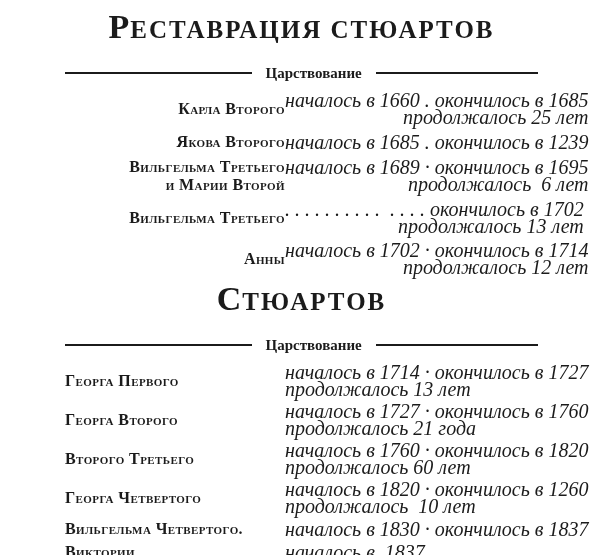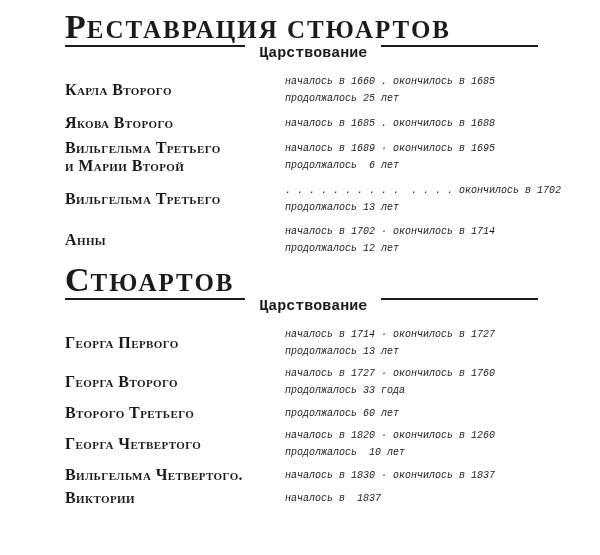--- a/index.html
+++ b/index.html
@@ -16,72 +16,70 @@
     font-family: "Liberation Serif", serif;
     overflow: hidden;
   }
   .content {
     padding: 12px 62px 0 65px; 
   }
   .section { margin: 0; }
   .section + .section { margin-top: 8px; }
 
   .section-title {
-    text-align: left;
+    text-align: center;
     font-weight: bold;
     font-size: 25px;
     line-height: 30px;
     letter-spacing: 2px;
     white-space: nowrap;
   }
   .section-title::first-letter {
     font-size: 34px;
     letter-spacing: 1px;
   }
 
   .subtitle-row {
     display: flex;
-    align-items: flex-start;
-    margin-top: 0;
+    align-items: center;
+    margin-top: 19px;
     height: 18px;
-    font-family: Liberation Mono, monospace;
   }
   .rule {
     height: 2px;
     background: #1b1b1b;
   }
   .rule-left  { flex: 1.15; }
   .rule-right { flex: 1; }
   .subtitle-label {
     font-weight: bold;
     font-size: 15px;
     margin: 0 14px;
     white-space: nowrap;
   }
 
   .rows { margin-top: 10px; }
   .rows .row { display: flex; align-items: center; }
-  .rows-s1 .row { margin-bottom: 7px; }
+  .rows-s1 .row { margin-bottom: 7px; text-align: right; }
   .rows-s2 .row { margin-bottom: 5px; }
 
   .name-cell {
     width: 220px;
     flex: 0 0 220px;
     font-weight: bold;
     font-variant: small-caps;
     font-size: 16px;
     line-height: 18px;
     letter-spacing: 0.4px;
   }
   .detail-cell {
     flex: 1;
     font-style: italic;
-    font-size: 10px;
+    font-size: 20px;
     line-height: 17px;
-    font-family: Liberation Mono, monospace;
   }
   .detail-line { white-space: pre; }
   .detail-line:empty { display: none; }
   .name-line2:empty { display: none; }
 </style>
 </head>
 <body>
 
 <div class="page">
   <div class="content">
@@ -106,21 +104,21 @@
             <div class="detail-line">продолжалось 25 лет</div>
           </div>
         </div>
 
         <div class="row">
           <div class="name-cell">
             <div class="name-line1">Якова Второго</div>
 
           </div>
           <div class="detail-cell">
-            <div class="detail-line">началось в 1685 . окончилось в 1688</div>
+            <div class="detail-line">началось в 1685 . окончилось в 1239</div>
           </div>
         </div>
 
         <div class="row">
           <div class="name-cell">
             <div class="name-line1">Вильгельма Третьего</div>
             <div class="name-line2">и Марии Второй</div>
           </div>
           <div class="detail-cell">
             <div class="detail-line">началось в 1689 · окончилось в 1695</div>
@@ -174,30 +172,31 @@
           </div>
         </div>
 
         <div class="row">
           <div class="name-cell">
             <div class="name-line1">Георга Второго</div>
 
           </div>
           <div class="detail-cell">
             <div class="detail-line">началось в 1727 · окончилось в 1760</div>
-            <div class="detail-line">продолжалось 33 года</div>
+            <div class="detail-line">продолжалось 21 года</div>
           </div>
         </div>
 
         <div class="row">
           <div class="name-cell">
             <div class="name-line1">Второго Третьего</div>
 
           </div>
           <div class="detail-cell">
+            <div class="detail-line">началось в 1760 · окончилось в 1820</div>
             <div class="detail-line">продолжалось 60 лет</div>
           </div>
         </div>
 
         <div class="row">
           <div class="name-cell">
             <div class="name-line1">Георга Четвертого</div>
 
           </div>
           <div class="detail-cell">

